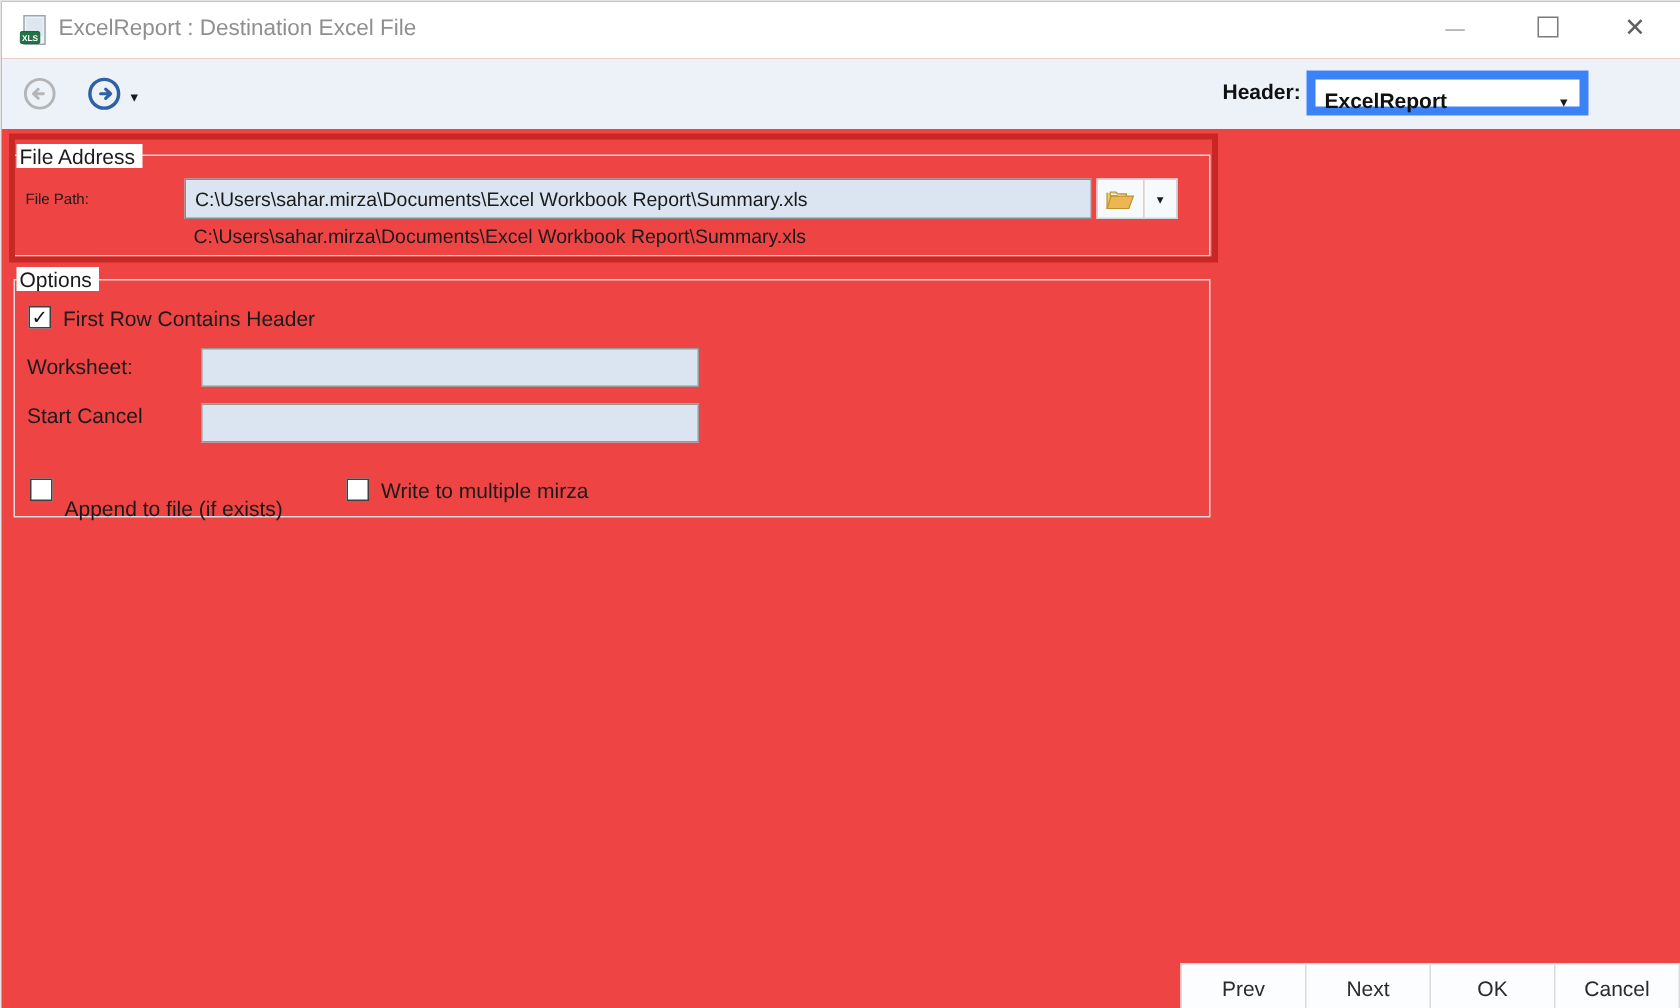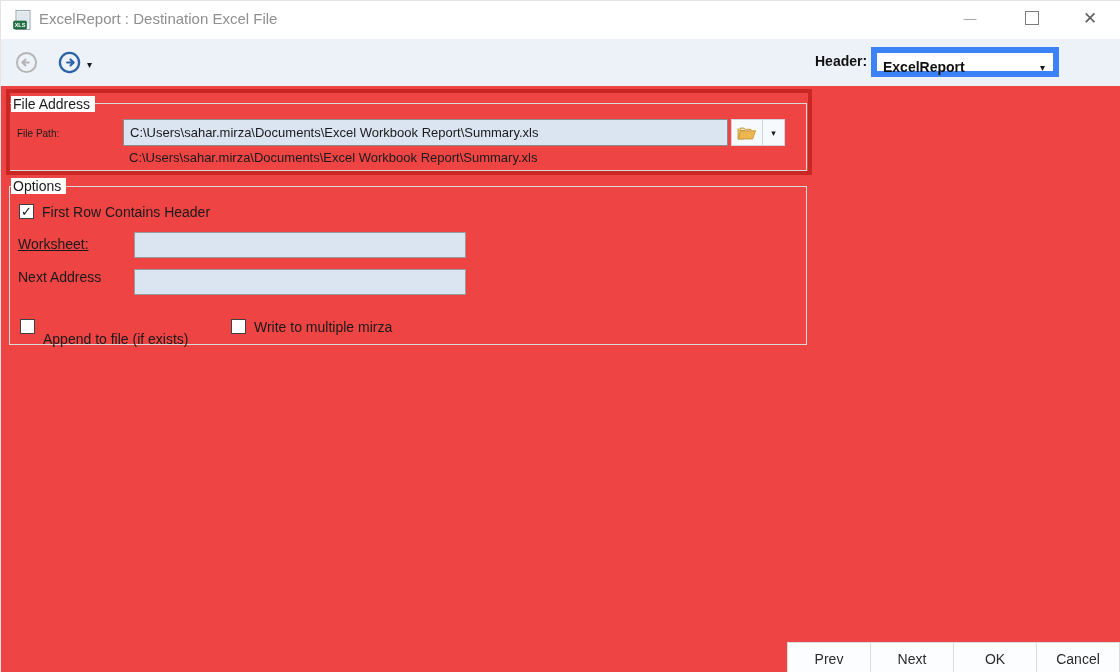--- a/index.html
+++ b/index.html
@@ -50,21 +50,21 @@
   
   .checkbox { position:absolute; width:15px; height:15px; border:1px solid #404040; background:#ffffff; display:flex; align-items:center; justify-content:center; font-size:13px; color:#111; line-height:1; }
   .cb-first { left:18px; top:203px; }
   .cb-append { left:19px; top:318px; }
   .cb-multi { left:230px; top:318px; }
   .cb-label { position:absolute; font-size:14px; color:#1a1a1a; white-space:nowrap; }
   .lbl-first { left:41px; top:203px; }
   .lbl-append { left:42px; top:318px;margin-top:12px; }
   .lbl-multi { left:253px; top:318px; }
   .field-label { position:absolute; font-size:14px; color:#1a1a1a; }
-  .lbl-worksheet { left:17px; top:235px;text-decoration:underline; }
+  .lbl-worksheet { left:17px; top:235px; }
   .lbl-startaddr { left:17px; top:268px; }
   .opt-input {
     position:absolute; width:332px; height:26px; background:#dbe5f1;
     border:1px solid #999999; font-family:"Liberation Sans",sans-serif; font-size:13px; padding:0 6px; outline:none;
   }
   .in-worksheet { left:133px; top:231px; }
   .in-startaddr { left:133px; top:268px; }
   
   .footer-btns { position:absolute; left:786px; top:641px; display:flex; }
   .f-btn {
@@ -138,21 +138,21 @@
   <div class="gb-legend legend-options">Options</div>
 
   <div class="checkbox cb-first">
     <span>✓</span>
   </div>
   <div class="cb-label lbl-first">First Row Contains Header</div>
 
   <div class="field-label lbl-worksheet">Worksheet:</div>
   <input class="opt-input in-worksheet" type="text" value="" style="">
 
-  <div class="field-label lbl-startaddr">Next Address</div>
+  <div class="field-label lbl-startaddr">Start Cancel</div>
   <input class="opt-input in-startaddr" type="text" value="" style="">
 
   <div class="checkbox cb-append"></div>
   <div class="cb-label lbl-append">Append to file (if exists)</div>
 
   <div class="checkbox cb-multi"></div>
   <div class="cb-label lbl-multi">Write to multiple mirza</div>
 
   <div class="footer-btns">
     <div class="f-btn">Prev</div>

